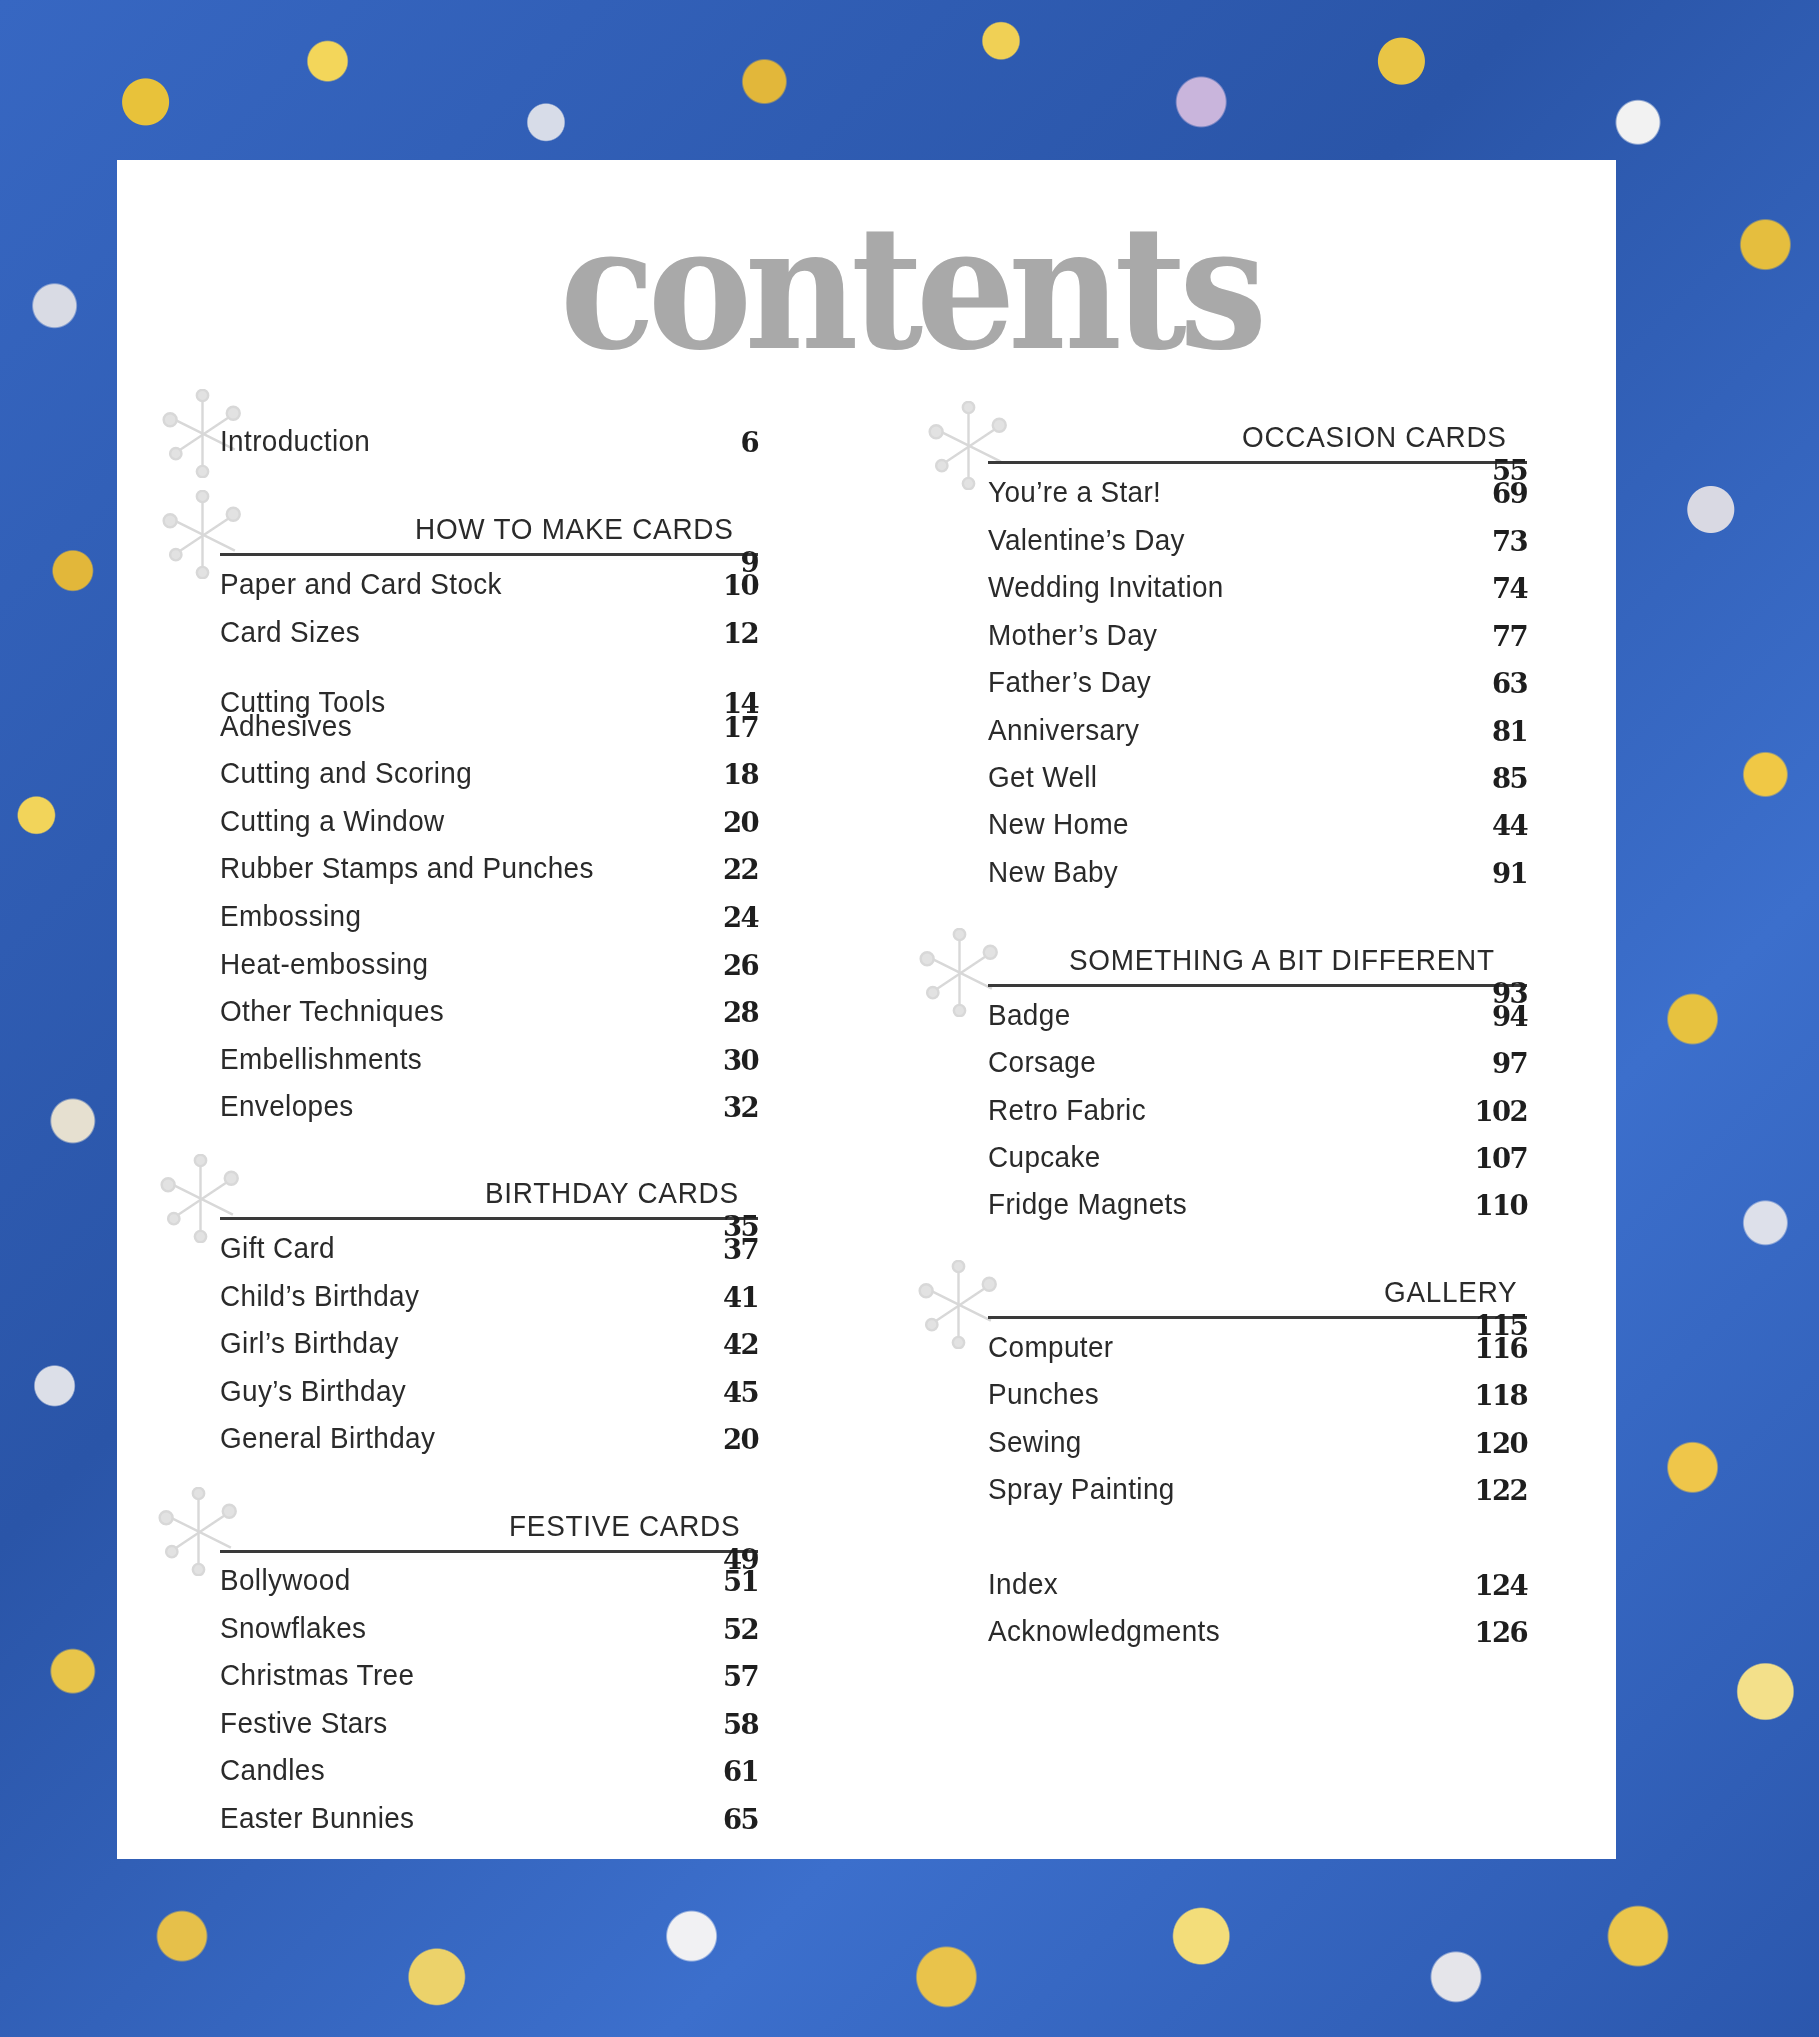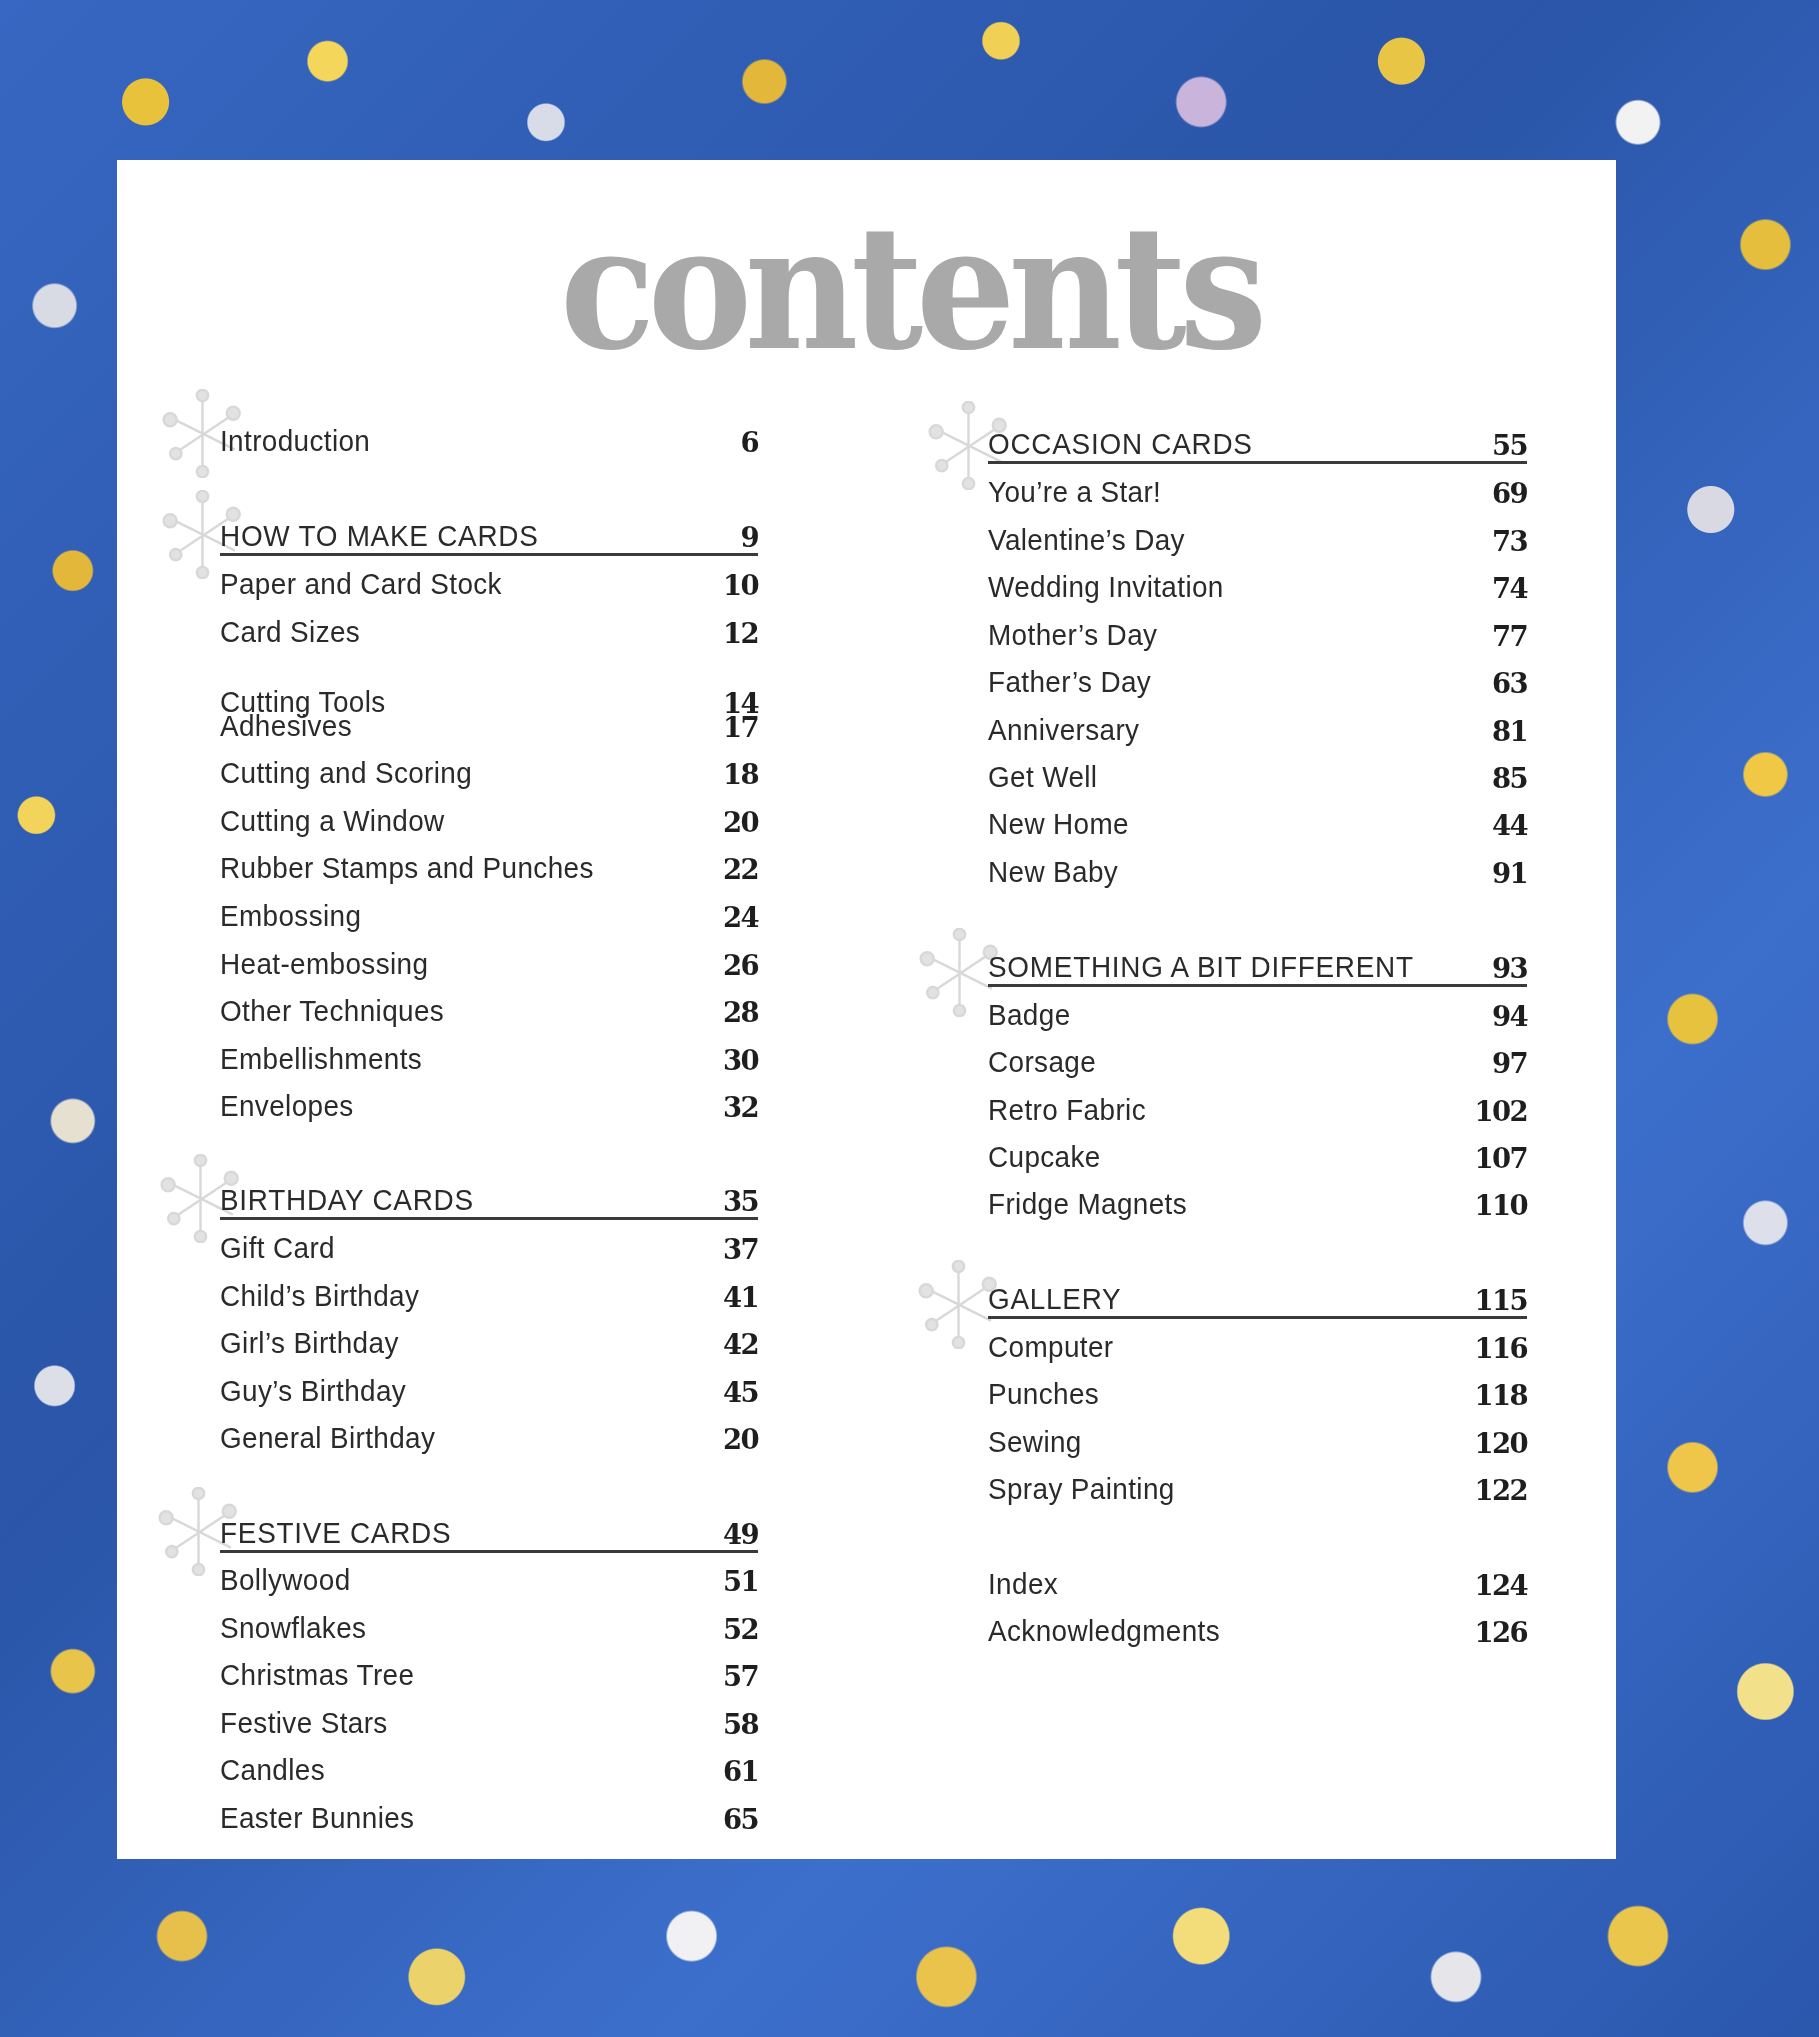--- a/index.html
+++ b/index.html
@@ -58,21 +58,21 @@
   }
   .entry .label {
     font-family:"Liberation Sans", sans-serif; font-size:30px; color:#2a2a2a;
     letter-spacing:0.4px; transform:scaleX(0.93); transform-origin:left center;
     white-space:nowrap;
   }
   .entry .page {
     font-family:"DejaVu Serif", serif; font-weight:bold; font-size:27.5px;
     color:#1e1e1e; letter-spacing:-1.6px; white-space:nowrap;
   }
-  .entry.header { border-bottom:3.2px solid #3a3a3a; }
+  .entry.header { border-bottom:3.2px solid #3a3a3a;flex-direction:column; }
   .entry.header .label { font-size:30px; letter-spacing:0.8px; }
   .left { left:220px; width:538px; }
   .right { left:988px; width:539px; }
   .flake {
     position:absolute; width:89px; height:89px;
   }
 </style>
 </head>
 <body>
 

